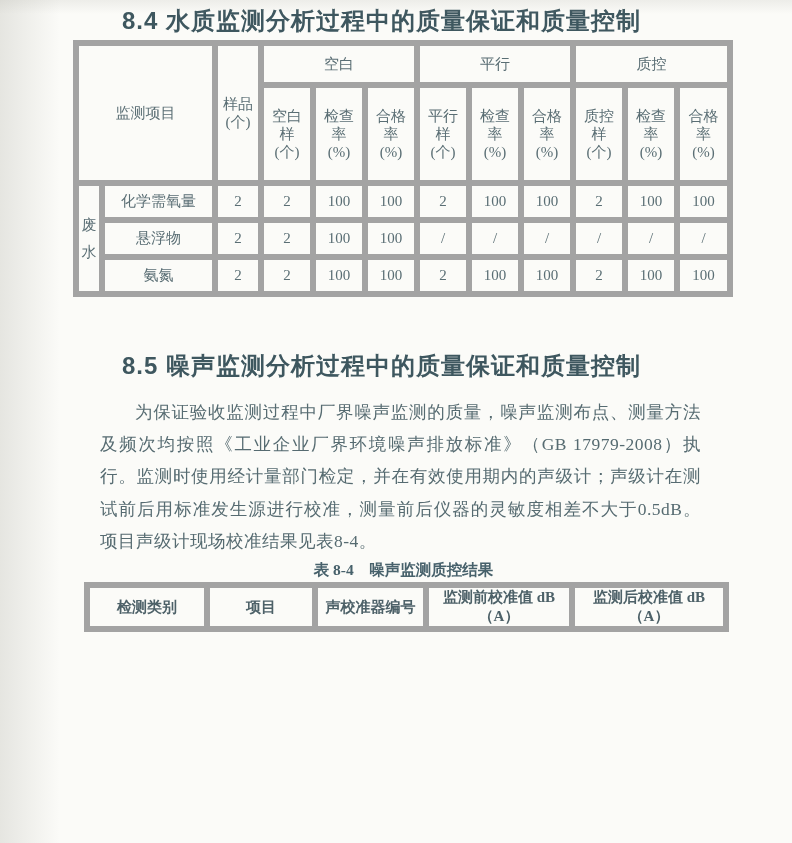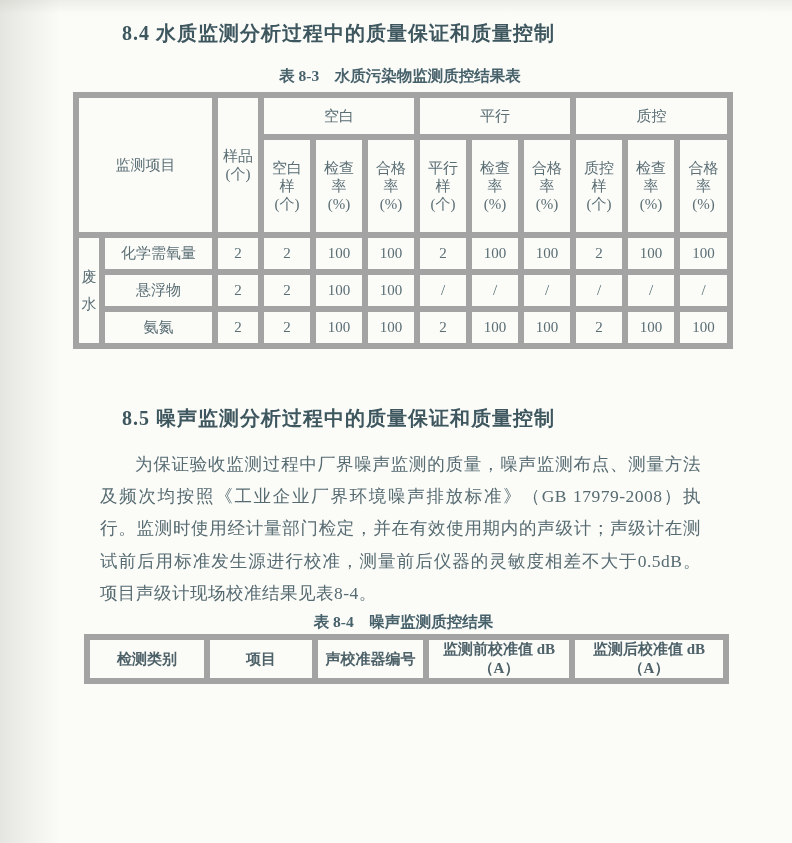--- a/index.html
+++ b/index.html
@@ -21,24 +21,24 @@
     content:"";position:absolute;left:0;top:0;bottom:0;width:60px;
     background:linear-gradient(90deg, rgba(173,173,164,0.28), rgba(173,173,164,0));
     pointer-events:none;
   }
   .page::after{
     content:"";position:absolute;left:0;top:0;right:0;height:14px;
     background:linear-gradient(180deg, rgba(173,173,164,0.18), rgba(173,173,164,0));
     pointer-events:none;
   }
   .sec-heading{
-    margin:12px 0 0 122px;
-    font-family:Liberation Serif, serif;
+    margin:0 0 0 122px;
+    font-family:Liberation Sans, sans-serif;
     font-weight:bold;
-    font-size:20px;
+    font-size:24px;
     line-height:26px;
     color:#3e575f;
     letter-spacing:1px;
   }
   .sec-heading.second{margin-top:56px;}
   .para{
     margin:18px 0 0 100px;
     width:601px;
     font-size:17.5px;
     line-height:32.2px;
@@ -92,21 +92,20 @@
   .t84 th{height:32px;font-weight:bold;color:#4d6168;}
 </style>
 </head>
 <body>
 
 <div class="page">
 
   <h1 class="sec-heading">8.4 水质监测分析过程中的质量保证和质量控制</h1>
 
 
-  <div class="tbl-caption">表 8-3　水质污染物监测质控结果表</div>
 
   <table class="t83">
     <colgroup>
       <col style="width:26px">
         <col style="width:113px">
         <col style="width:46px">
       <col style="width:52px">
         <col style="width:52px">
         <col style="width:52px">
       <col style="width:52px">

